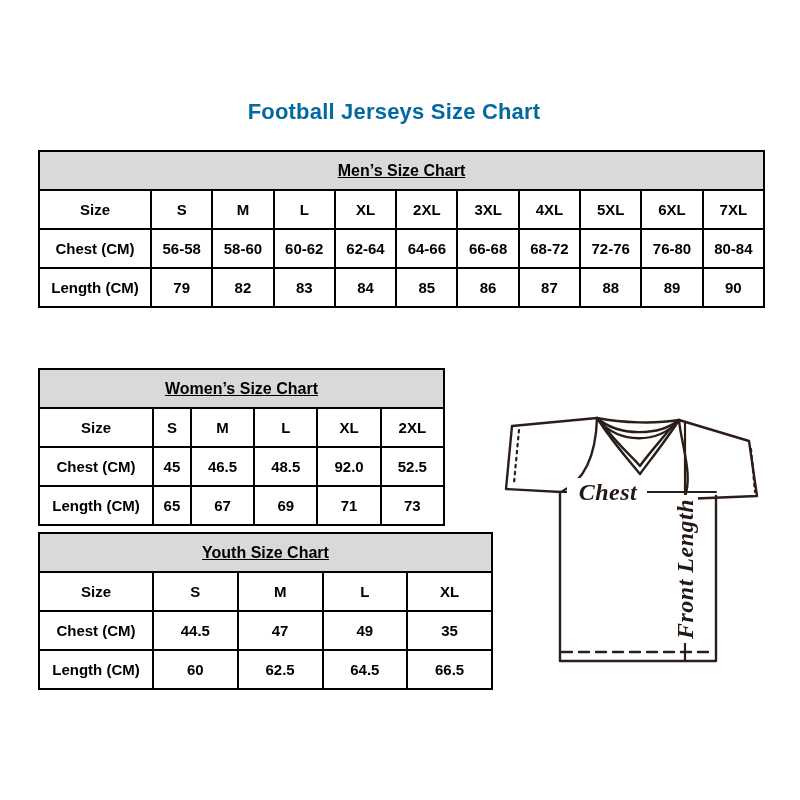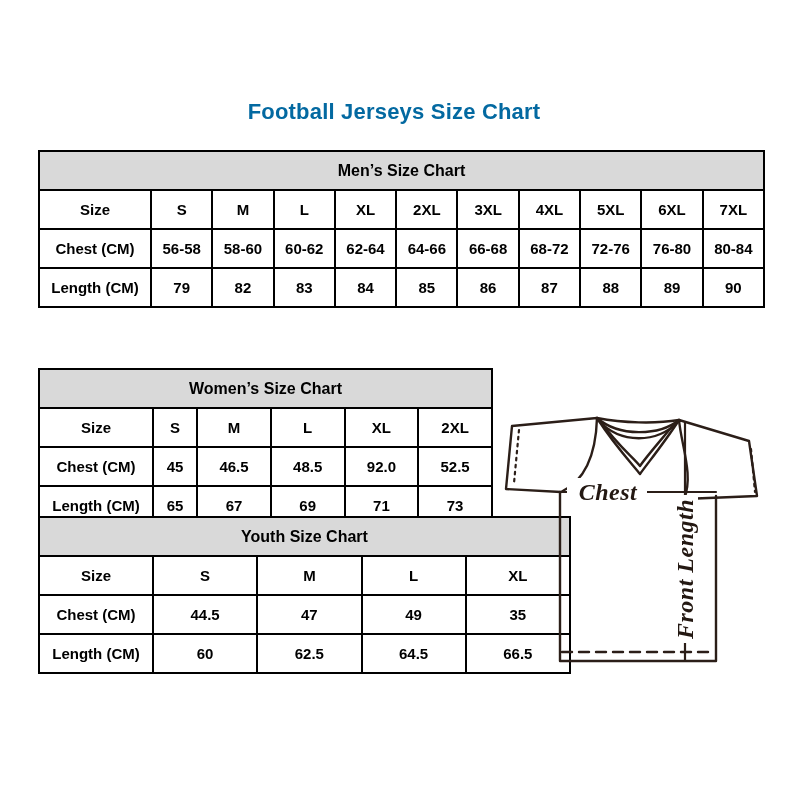--- a/index.html
+++ b/index.html
@@ -4,26 +4,26 @@
 <style>
   html,body{margin:0;padding:0;background:#fff;}
   .page{position:relative;width:800px;height:800px;background:#fff;
         font-family:"Liberation Sans",sans-serif;overflow:hidden;}
   .page-title{position:absolute;top:99px;left:0;width:788px;text-align:center;
         font-size:22px;font-weight:bold;color:#0369a1;letter-spacing:0.2px;}
   table.size-table{position:absolute;border-collapse:collapse;background:#fff;
         table-layout:auto;}
   .size-table th,.size-table td{border:2px solid #000;text-align:center;
         vertical-align:middle;font-weight:bold;color:#000;padding:0;}
-  .size-table th{background:#d9d9d9;height:37px;font-size:16px;}
+  .size-table th{background:#d9d9d9;height:37px;font-size:16px;text-decoration:underline;}
   .size-table td{height:37px;font-size:15px;}
   #mens-table{left:38px;top:150px;width:727px;}
   #mens-table td.label{width:110px;}
-  #womens-table{left:38px;top:368px;width:455px;}
-  #youth-table{left:38px;top:516px;width:533px;}
+  #womens-table{left:38px;top:368px;width:407px;}
+  #youth-table{left:38px;top:532px;width:455px;}
   #womens-table td.label,#youth-table td.label{width:112px;}
   .jersey-svg{position:absolute;left:503px;top:396px;width:266px;height:290px;}
   .jersey-label{font-family:"Liberation Serif",serif;font-style:italic;
         font-weight:bold;font-size:24px;letter-spacing:0.5px;}
 </style>
 </head>
 <body>
 
 <div class="page">
 

